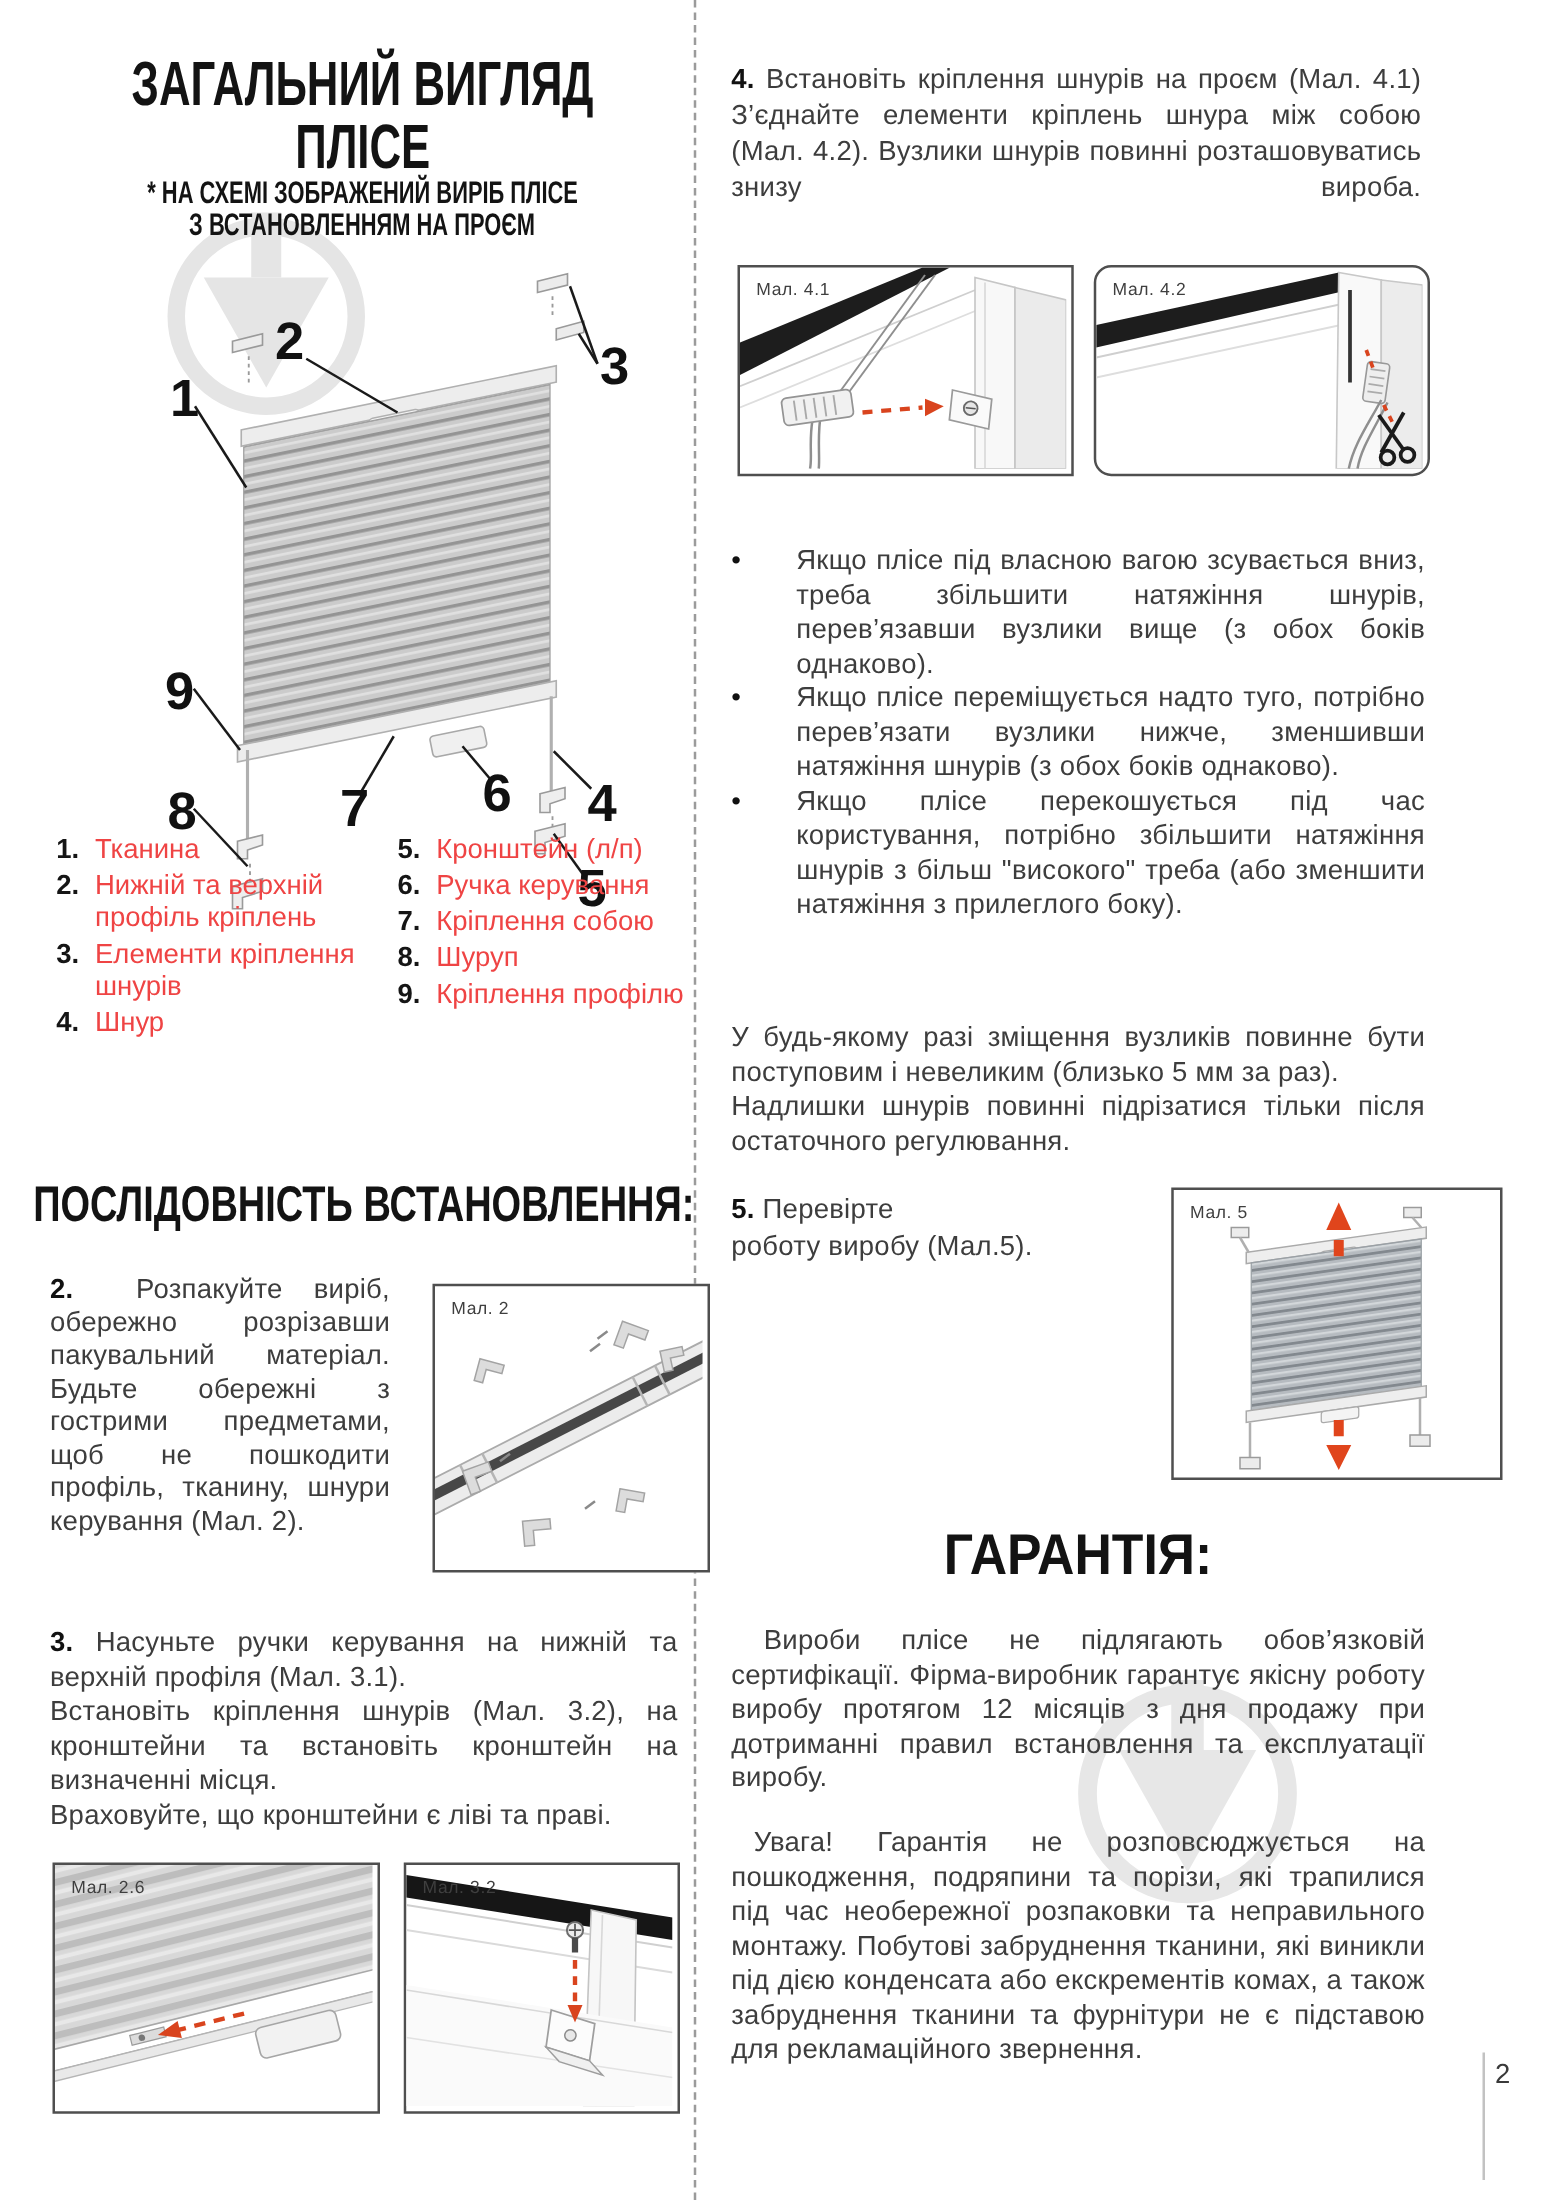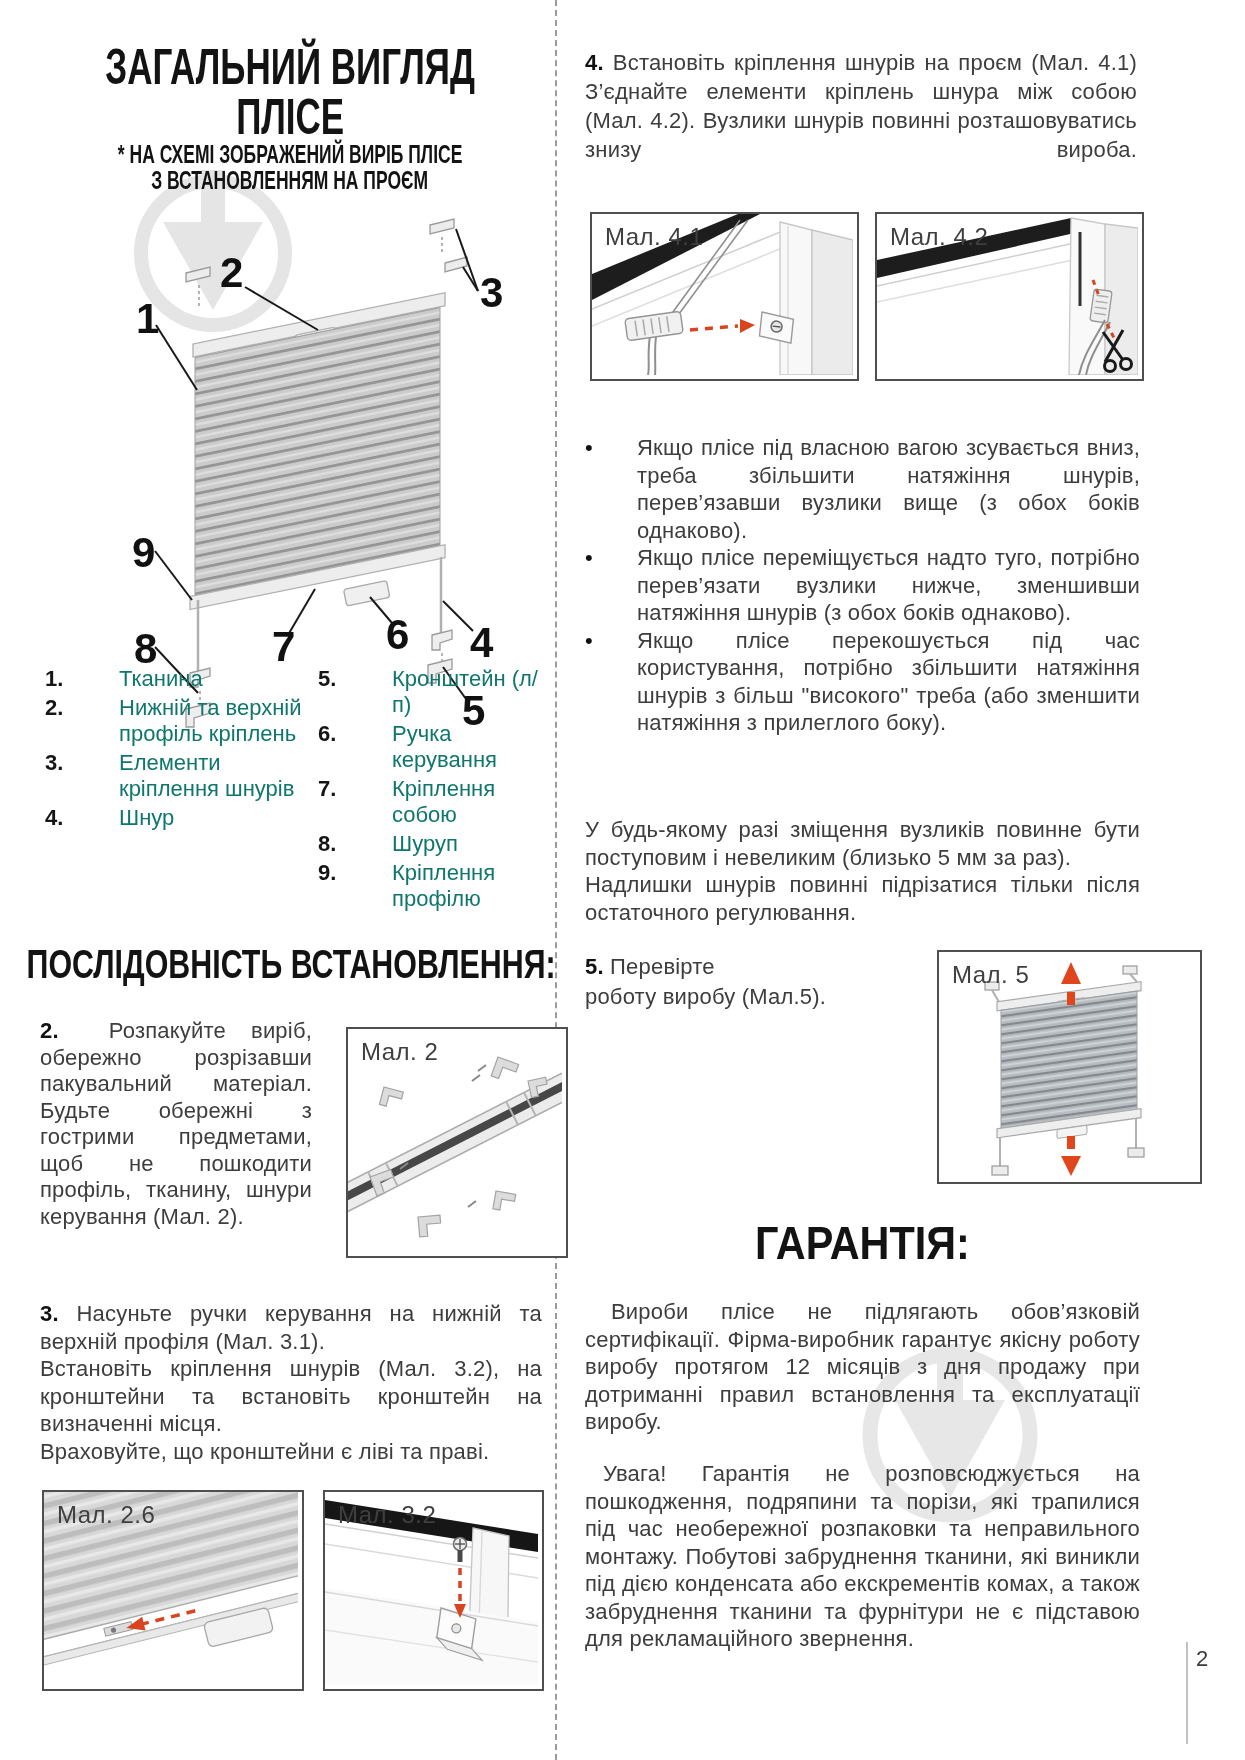--- a/index.html
+++ b/index.html
@@ -11,24 +11,24 @@
   .cond70{transform:scaleX(.70);transform-origin:50% 50%;}
   .cond76{transform:scaleX(.76);transform-origin:50% 50%;}
   .cond90{transform:scaleX(.90);transform-origin:50% 50%;}
   .body-t{font-size:22px;line-height:26.5px;color:#3d3d3d;letter-spacing:.2px;}
   .just{text-align:justify;}
   .lastjust{text-align:justify;text-align-last:justify;}
   p{margin:0;}
   b{color:#111;}
   .figbox{position:absolute;border:2px solid #4f4f4f;background:#fff;}
   .figbox svg{display:block;}
-  .figlabel{position:absolute;left:13px;top:9px;font-size:24px;color:#3f3f3f;letter-spacing:.5px;}
+  .figlabel{position:absolute;left:13px;top:9px;font-size:14px;color:#3f3f3f;letter-spacing:.5px;}
   .leg-item{display:flex;margin-bottom:3px;font-size:22px;line-height:26px;}
   .leg-num{width:31px;font-weight:bold;color:#151515;flex:none;}
-  .leg-text{flex:1;color:#0f766e;margin-left:43px;}
+  .leg-text{flex:1;color:#ef4444;}
   .bullet-row{display:flex;margin:0;}
   .bdot{width:52px;flex:none;font-size:22px;color:#111;}
   .btxt{flex:1;}
   .divider{position:absolute;left:555px;top:0;height:1760px;width:0;border-left:2.5px dashed #9b9b9b;}
   .pagenum-line{position:absolute;left:1186px;top:1642px;height:102px;width:0;border-left:2px solid #c2c2c2;}
   .pagenum{position:absolute;left:1196px;top:1646px;font-size:22px;color:#3a3a3a;}
 </style>
 </head>
 <body>
 
@@ -292,21 +292,21 @@
       <polygon points="148,105 148,119 163,111" fill="#d9441e"></polygon>
       <g transform="translate(170,98) rotate(6)">
         <polygon points="0,0 32,4 32,28 0,24" fill="#fafafa" stroke="#9a9a9a" stroke-width="1.4"></polygon>
         <circle cx="16" cy="13" r="5.5" fill="#e6e6e6" stroke="#6a6a6a" stroke-width="1.5"></circle>
         <line x1="12" y1="13" x2="20" y2="13" stroke="#555" stroke-width="1.3"></line>
       </g>
     </svg>
     <div class="figlabel">Мал. 4.1</div>
   </div>
 
-  <div class="figbox" style="left:875px;top:212px;width:265px;height:165px;">
+  <div class="figbox" style="left:875px;top:212px;width:265px;height:165px;border-radius:14px;">
     <svg width="261" height="161" viewBox="0 0 261 161">
       <polygon points="0,46 194,4 202,18 0,64" fill="#1d1d1d"></polygon>
       <line x1="0" y1="72" x2="202" y2="28" stroke="#cfcfcf" stroke-width="1.5"></line>
       <line x1="0" y1="88" x2="205" y2="44" stroke="#dedede" stroke-width="1.5"></line>
       <polygon points="194,4 228,10 228,161 192,161" fill="#f9f9f9" stroke="#c8c8c8" stroke-width="1.3"></polygon>
       <line x1="203" y1="18" x2="203" y2="92" stroke="#333" stroke-width="3"></line>
       <polygon points="228,10 261,14 261,161 228,161" fill="#ececec" stroke="#c8c8c8" stroke-width="1.3"></polygon>
       <g transform="translate(224,92) rotate(8)">
         <rect x="-9" y="-16" width="18" height="32" rx="3" fill="#eeeeee" stroke="#999" stroke-width="1.3"></rect>
         <g stroke="#ababab" stroke-width="1.4">

